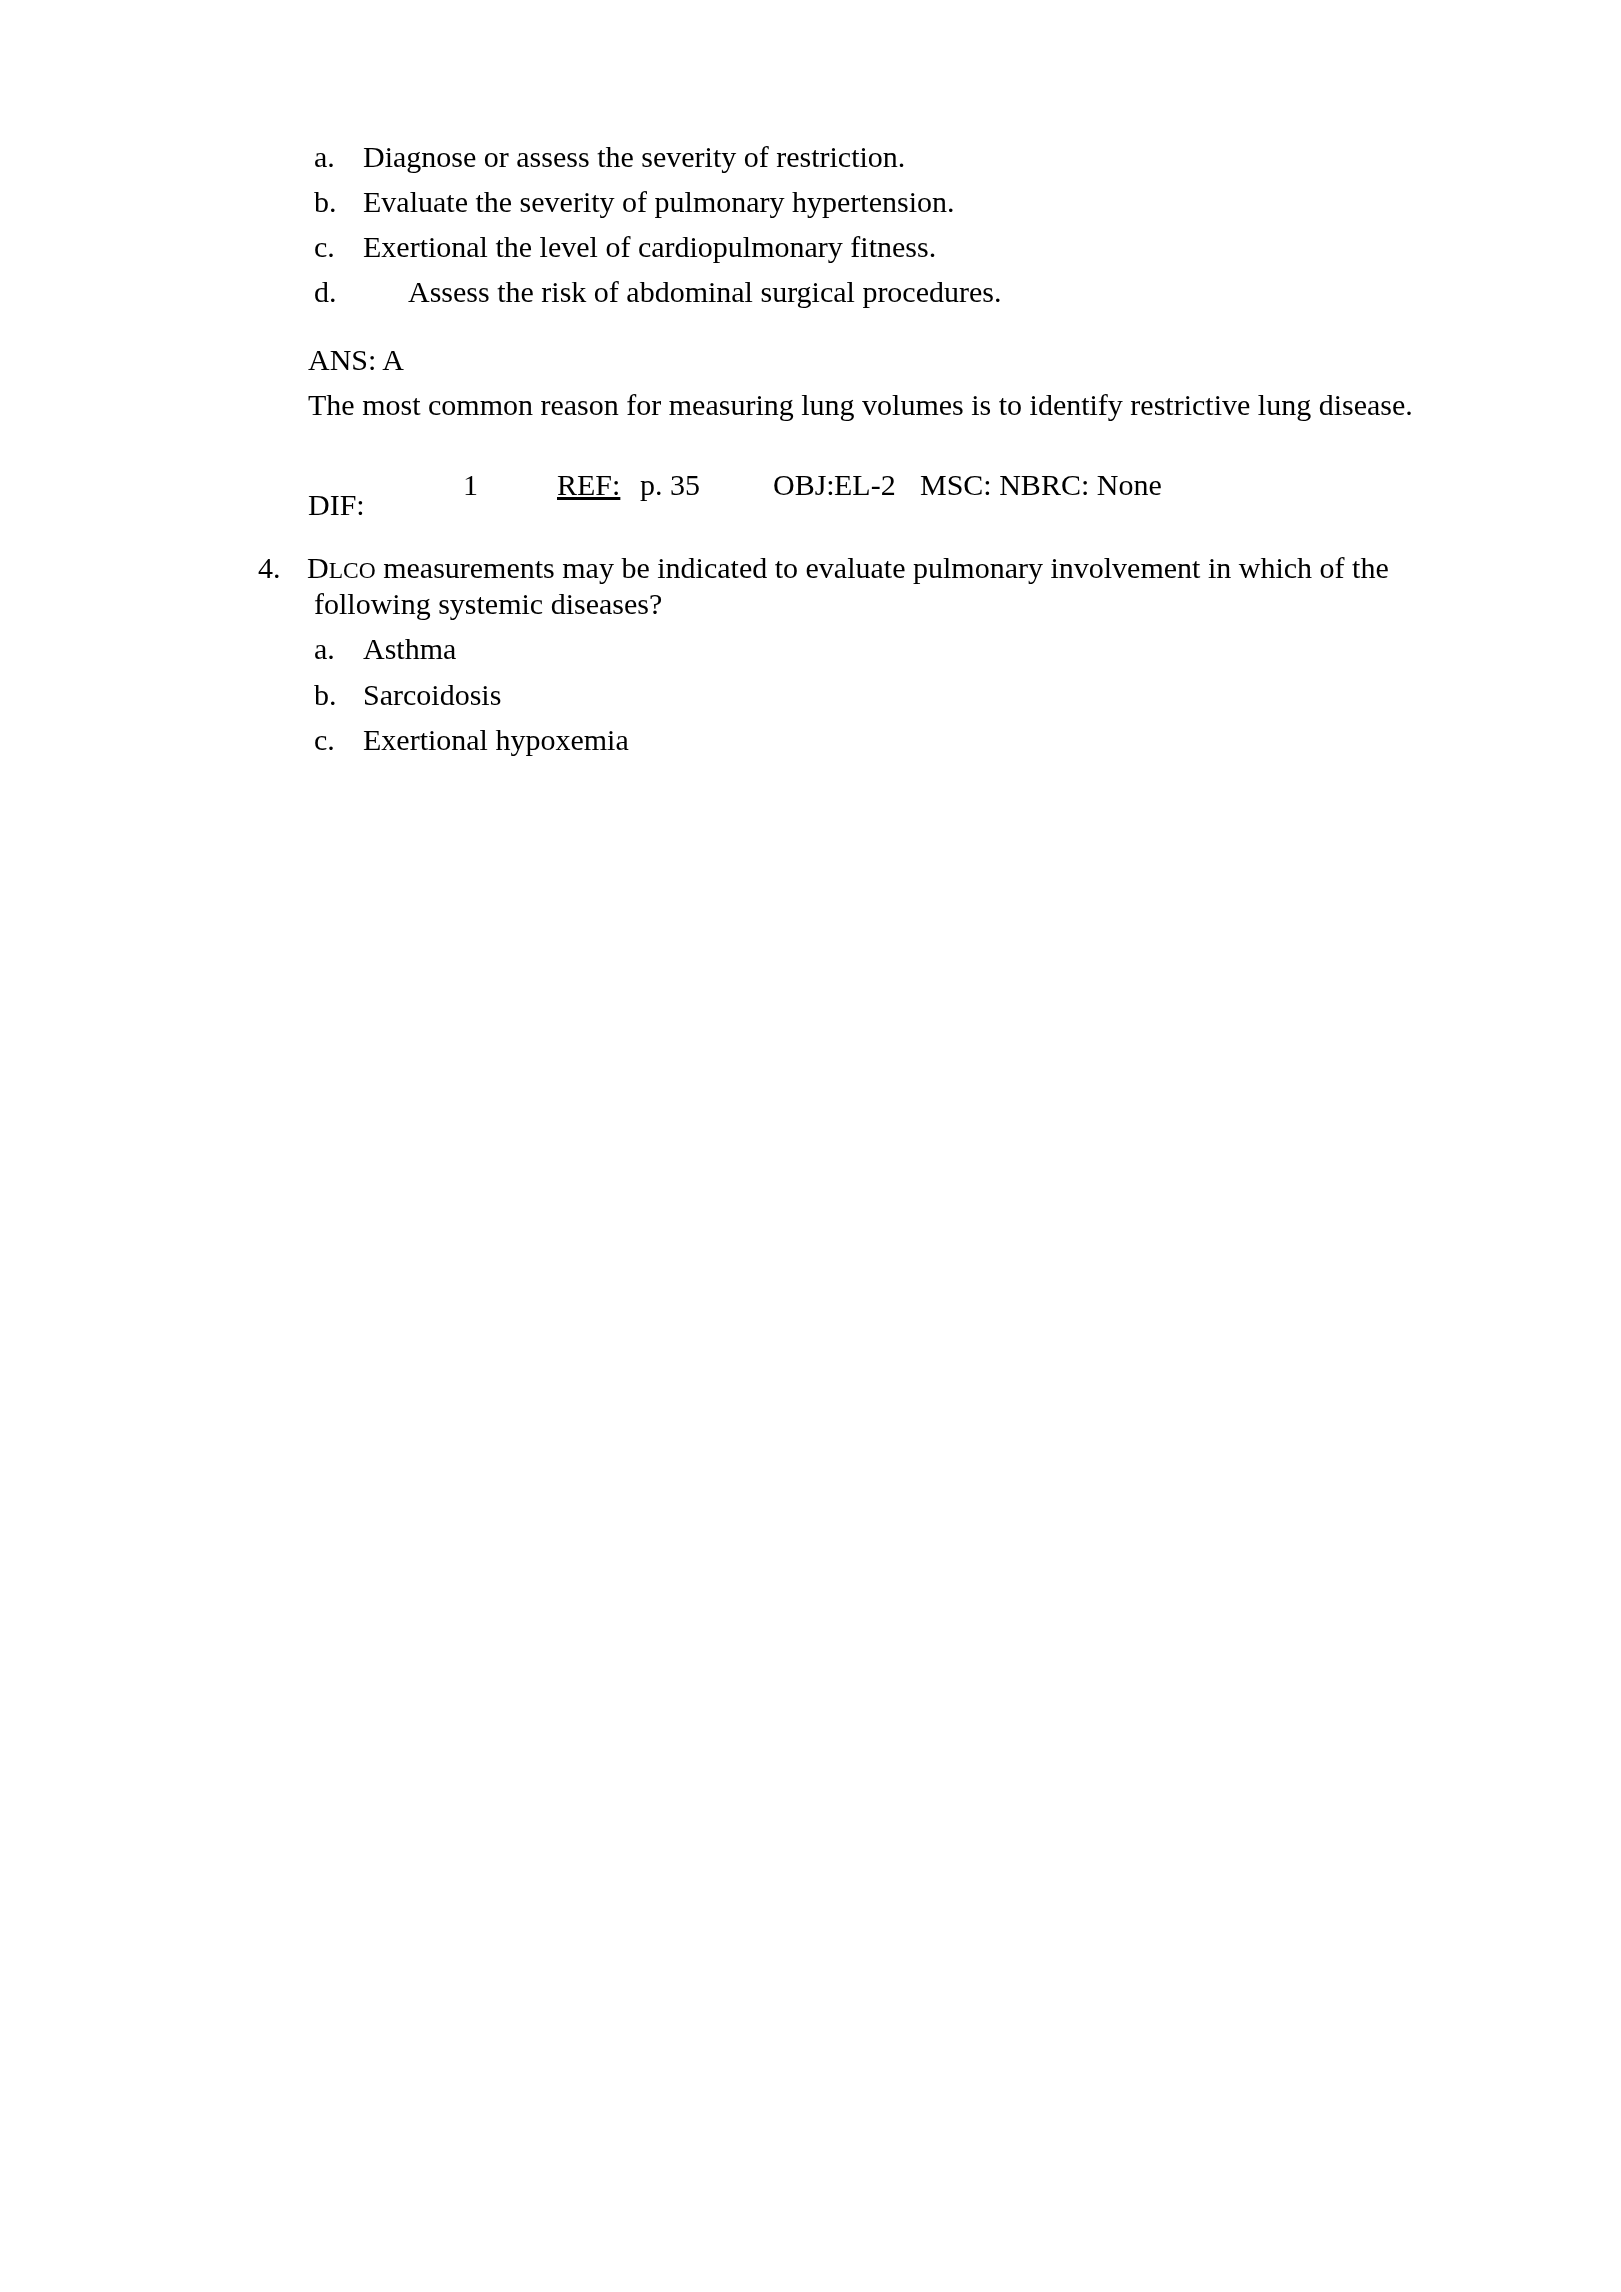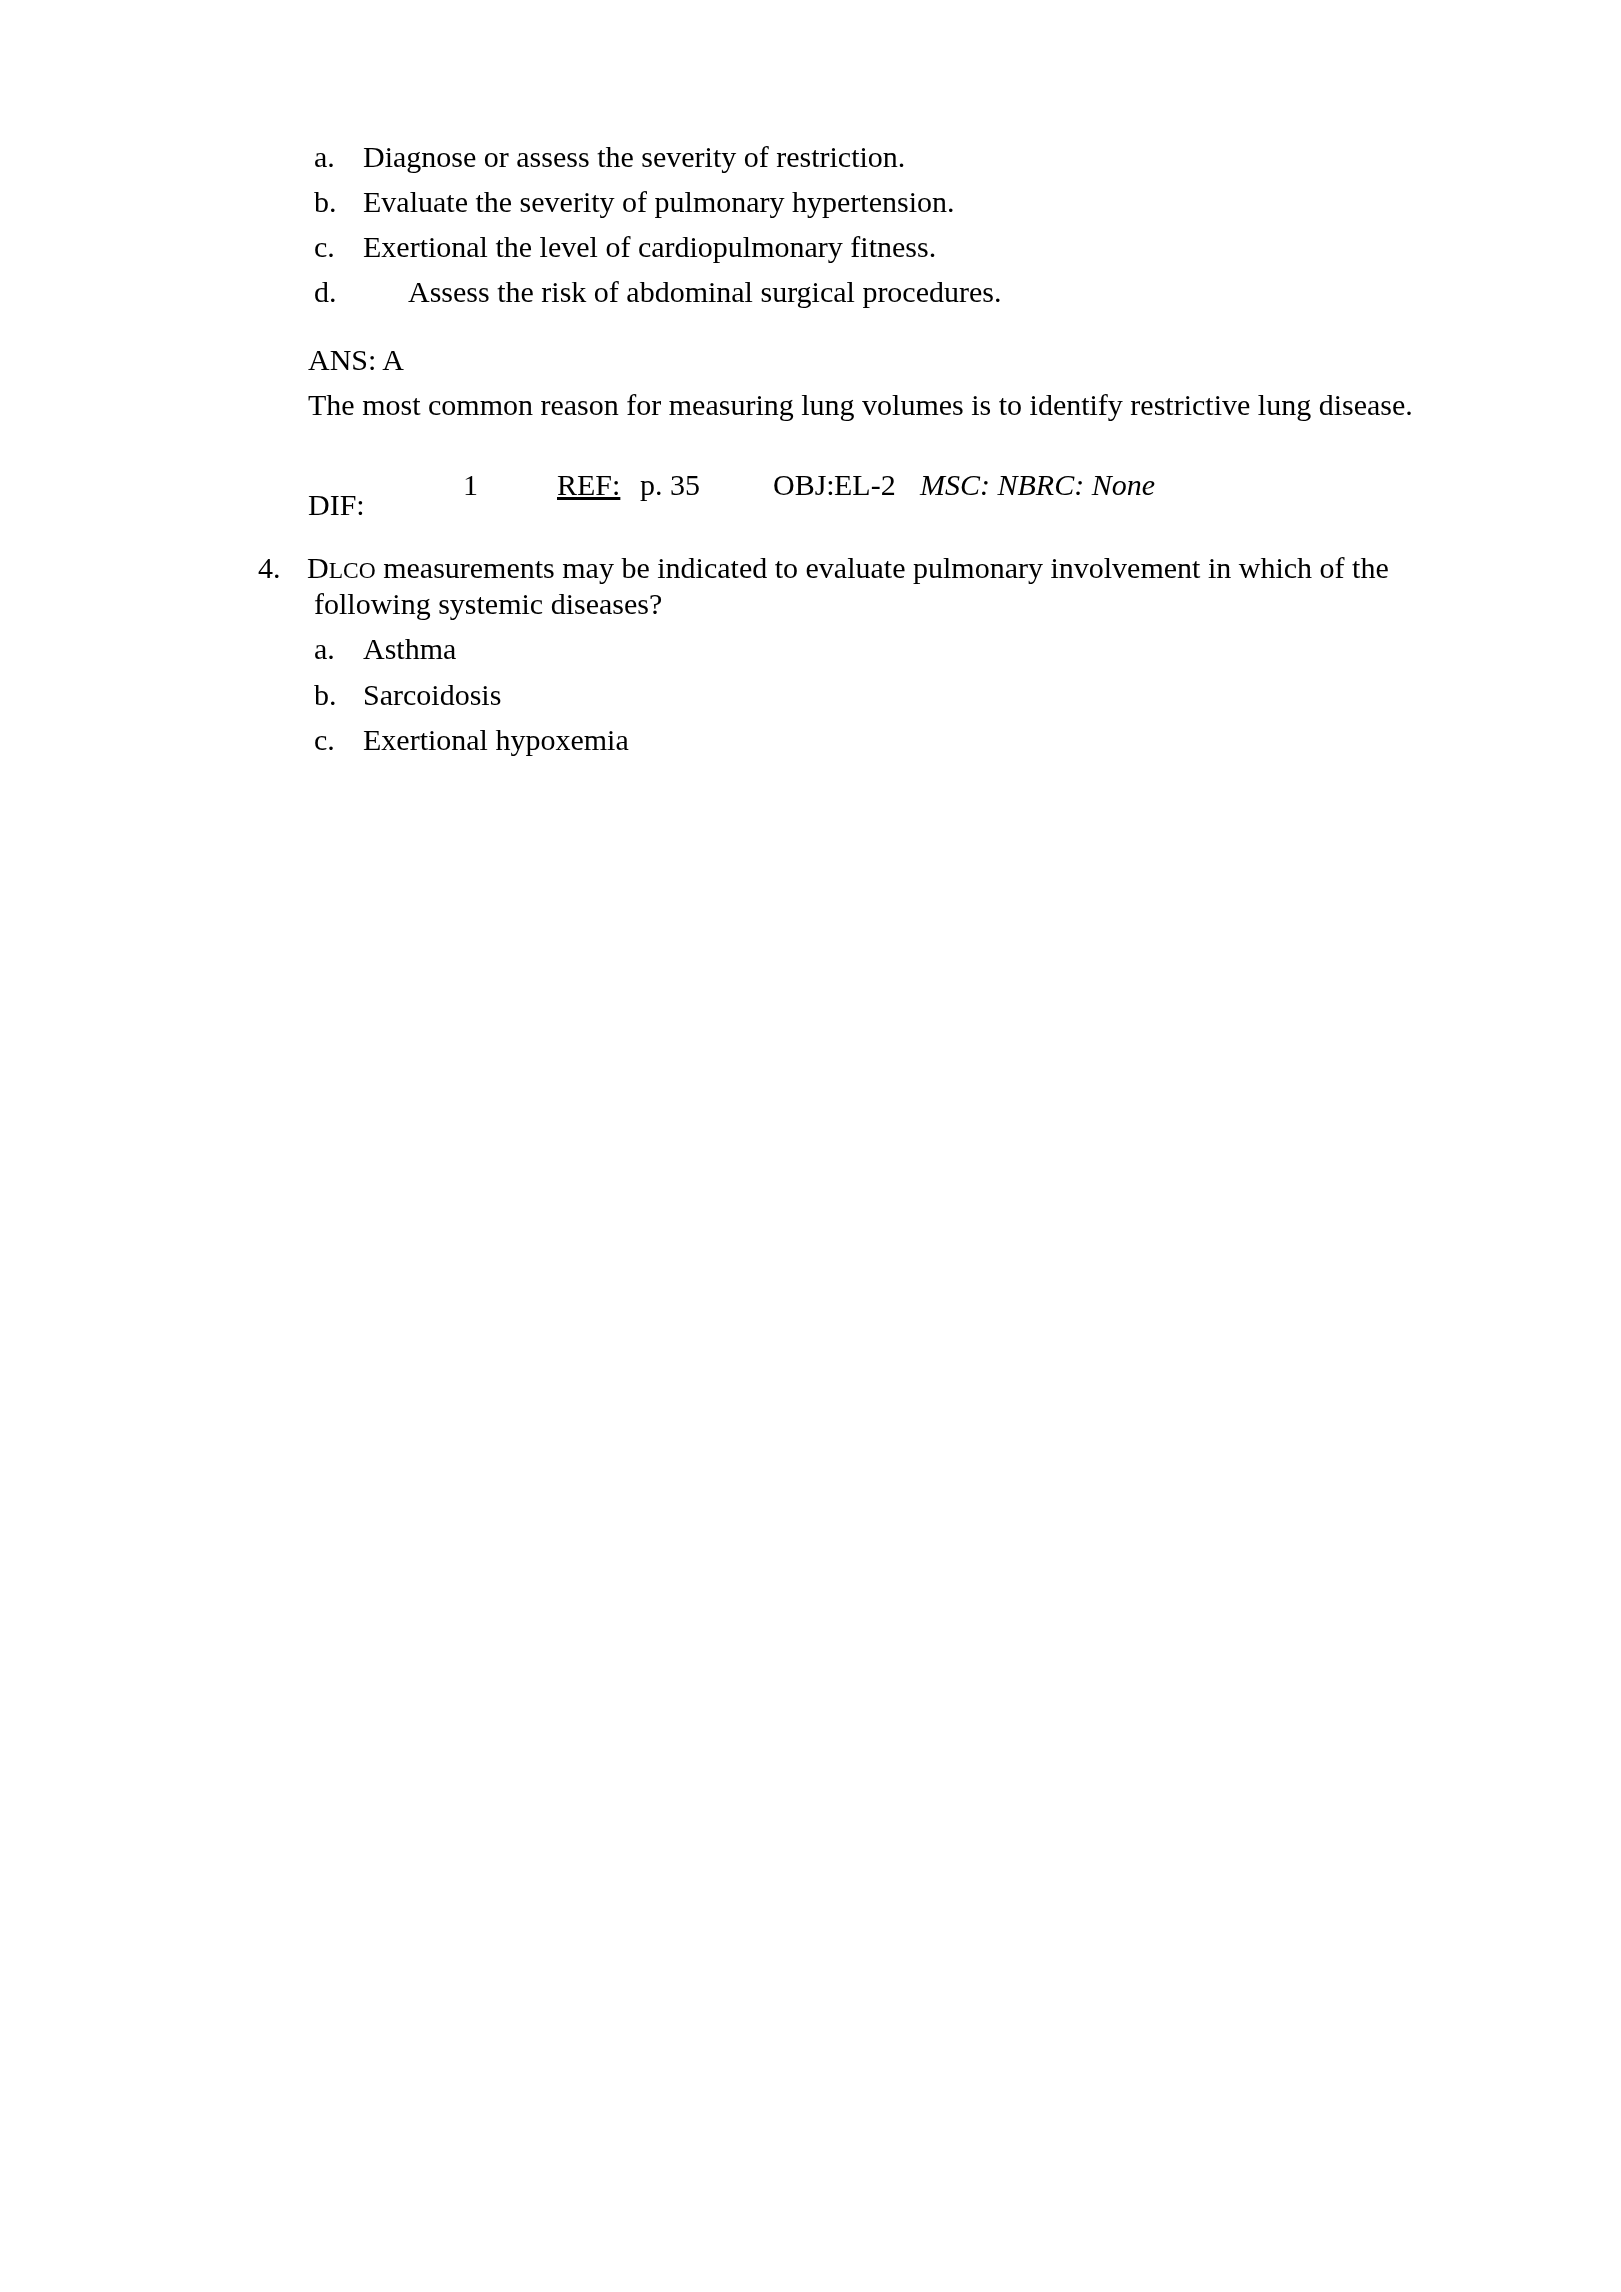--- a/index.html
+++ b/index.html
@@ -36,21 +36,21 @@
   <div class="line" style="top:345px;left:308px;">ANS: A</div>
   <div class="line" style="top:390px;left:308px;">The most common reason for measuring lung volumes is to identify restrictive lung disease.</div>
 
   <div>
     <span class="line" style="top:470px;left:308px;margin-top:20px;">DIF:</span>
     <span class="line" style="top:470px;left:463px;">1</span>
     <span class="line" style="top:470px;left:557px;text-decoration:underline;">REF:</span>
     <span class="line" style="top:470px;left:640px;">p. 35</span>
     <span class="line" style="top:470px;left:773px;">OBJ:</span>
     <span class="line" style="top:470px;left:834px;">EL-2</span>
-    <span class="line" style="top:470px;left:920px;font-style:italic;">MSC: NBRC: None</span>
+    <span class="line" style="top:470px;left:920px;">MSC: NBRC: None</span>
   </div>
 
   <div>
     <span class="line" style="top:553px;left:258px;">4.</span>
     <div class="line" style="top:553px;left:307px;">
       <span>D</span><span class="sc">LCO</span><span> measurements may be indicated to evaluate pulmonary involvement in which of the</span>
     </div>
     <div class="line" style="top:589px;left:307px;margin-left:7px;">following systemic diseases?</div>
 
     <div class="line" style="top:634px;left:314px;">

